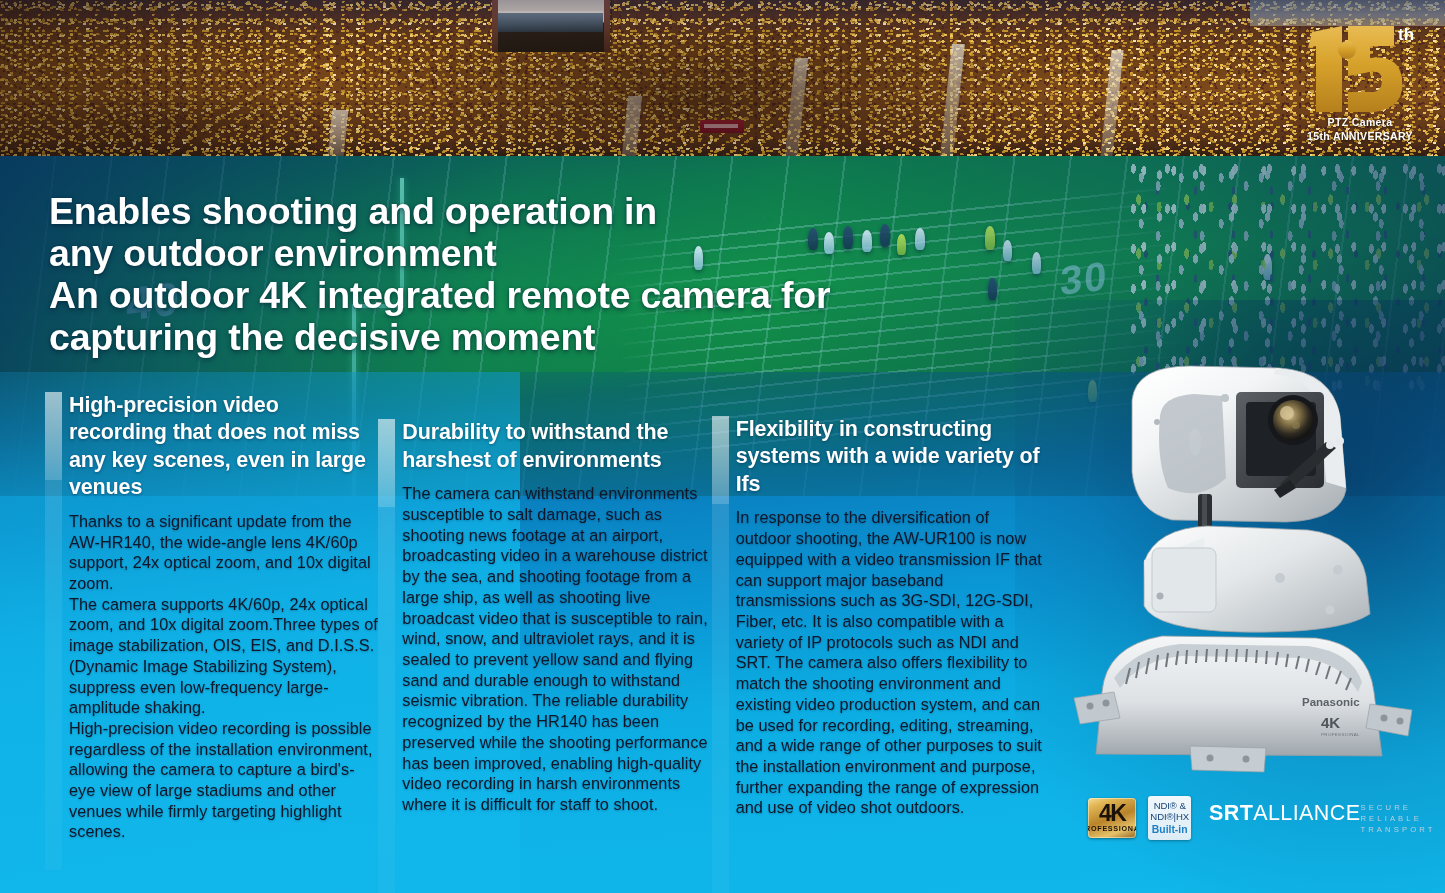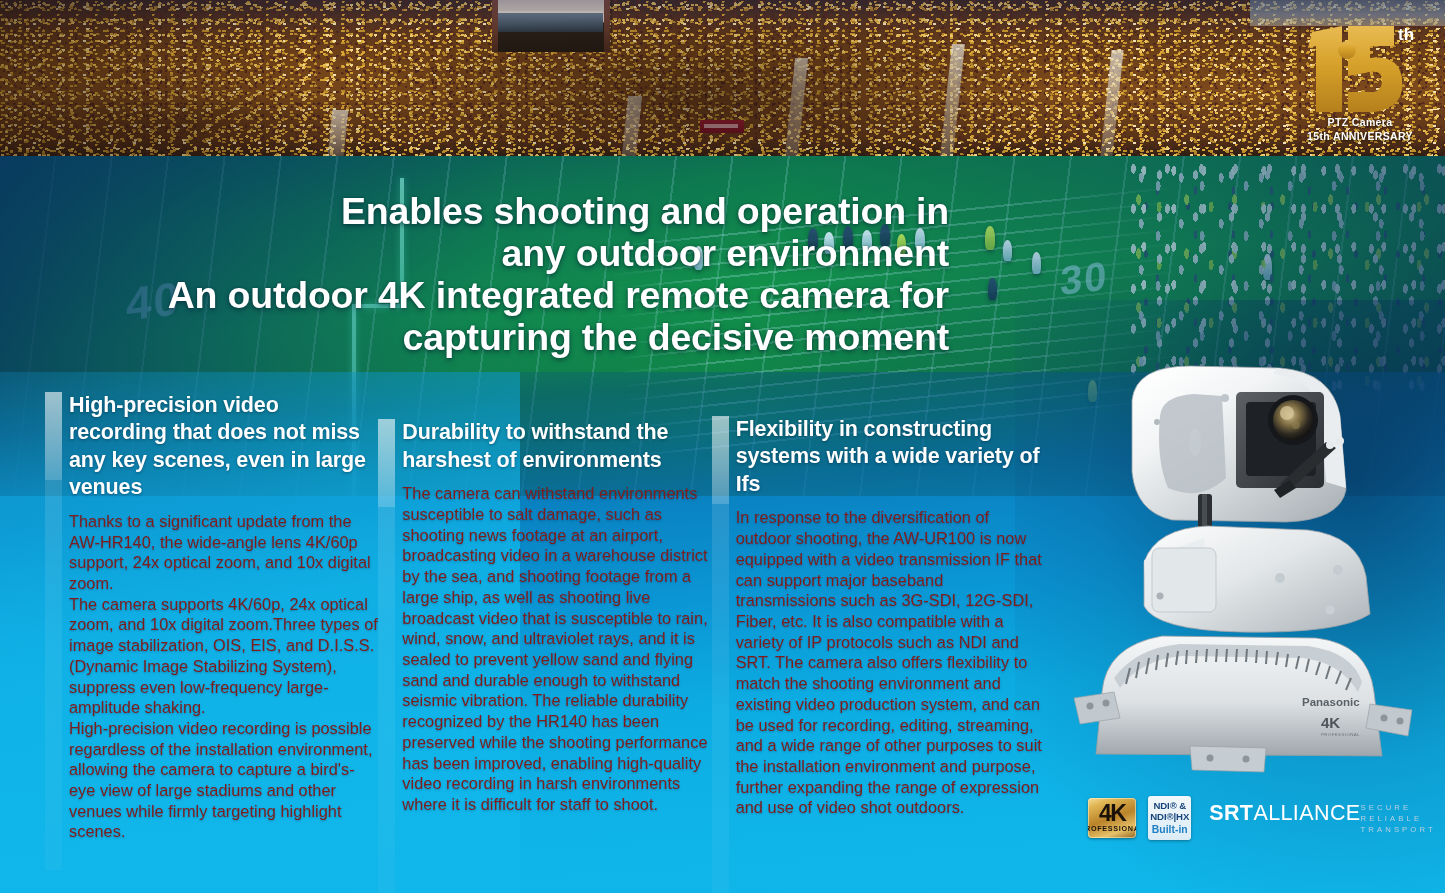--- a/index.html
+++ b/index.html
@@ -189,21 +189,20 @@
     position:absolute; right:0; top:300px; width:430px; height:593px;
     background:radial-gradient(ellipse 420px 460px at 78% 30%, rgba(5,40,80,.62), rgba(6,60,110,.18) 62%, rgba(0,0,0,0) 100%);
   }
 
   
   .headline {
     position:absolute; left:49px; top:190px; width:900px;
     color:#ffffff; font-weight:bold; font-size:37.5px; line-height:42px;
     letter-spacing:-.2px;
     text-shadow:0 2px 5px rgba(0,26,48,.55), 0 0 2px rgba(0,20,40,.35);
-    text-align:right;
   }
   .headline .l { display:block; white-space:nowrap; }
 
   
   .columns {
     position:absolute; left:45px; top:378px; width:1000px; height:478px;
     display:flex; gap:0;align-items:center;
   }
   .col { position:relative; width:334px; padding:0 0 0 24px; }
   .col-strip {
@@ -213,21 +212,21 @@
   .col-strip-long {
     position:absolute; left:0; top:0; width:17px; height:478px;
     background:linear-gradient(180deg, rgba(255,255,255,.30) 0%, rgba(255,255,255,.12) 19%, rgba(255,255,255,.07) 46%, rgba(255,255,255,.04) 100%);
   }
   .col h3 {
     color:#ffffff; font-size:21.5px; font-weight:bold; line-height:27.5px;
     letter-spacing:-.15px; margin:0 0 9px 0;
     text-shadow:0 1px 3px rgba(0,30,55,.45);
   }
   .col p {
-    color:#7f1d1d; font-size:16.3px; line-height:20.7px; font-weight:400;
+    color:#0f172a; font-size:16.3px; line-height:20.7px; font-weight:400;
     letter-spacing:.05px;
     text-shadow:0 1px 2px rgba(0,34,62,.30);
   }
 
   
   .anniv { position:absolute; left:1290px; top:16px; width:140px; height:130px; }
   .anniv svg { display:block; }
   .anniv-sub {
     position:absolute; left:0; top:100px; width:140px; text-align:center;
     color:#ffffff; font-size:10.5px; font-weight:bold; line-height:13.5px;
@@ -258,21 +257,21 @@
   }
 
   .logo-ndi {
     width:54px; height:44px; border-radius:3px;
     background:linear-gradient(180deg,#f2f8fb 0%,#dcecf6 100%);
     box-shadow:0 1px 3px rgba(0,0,0,.35);
     display:flex; flex-direction:column; align-items:center; justify-content:center;
     padding:3px 2px;
   }
   .logo-ndi .r1, .logo-ndi .r2 {
-    font-size:9.6px; font-weight:bold; color:#17447a; line-height:11.5px; letter-spacing:-.1px;
+    font-size:9.6px; font-weight:normal; color:#17447a; line-height:11.5px; letter-spacing:-.1px;
   }
   .logo-ndi .r3 {
     font-size:10.4px; font-weight:bold; color:#1f7fc4; line-height:12.5px; margin-top:1px;
   }
 
   .logo-srt { display:flex; flex-direction:row; justify-content:center; padding-left:6px; }
   .logo-srt .srt-main {
     font-size:21.5px; font-weight:bold; color:#ffffff; letter-spacing:.4px; line-height:23px;
   }
   .logo-srt .srt-main .thin { font-weight:300; }

